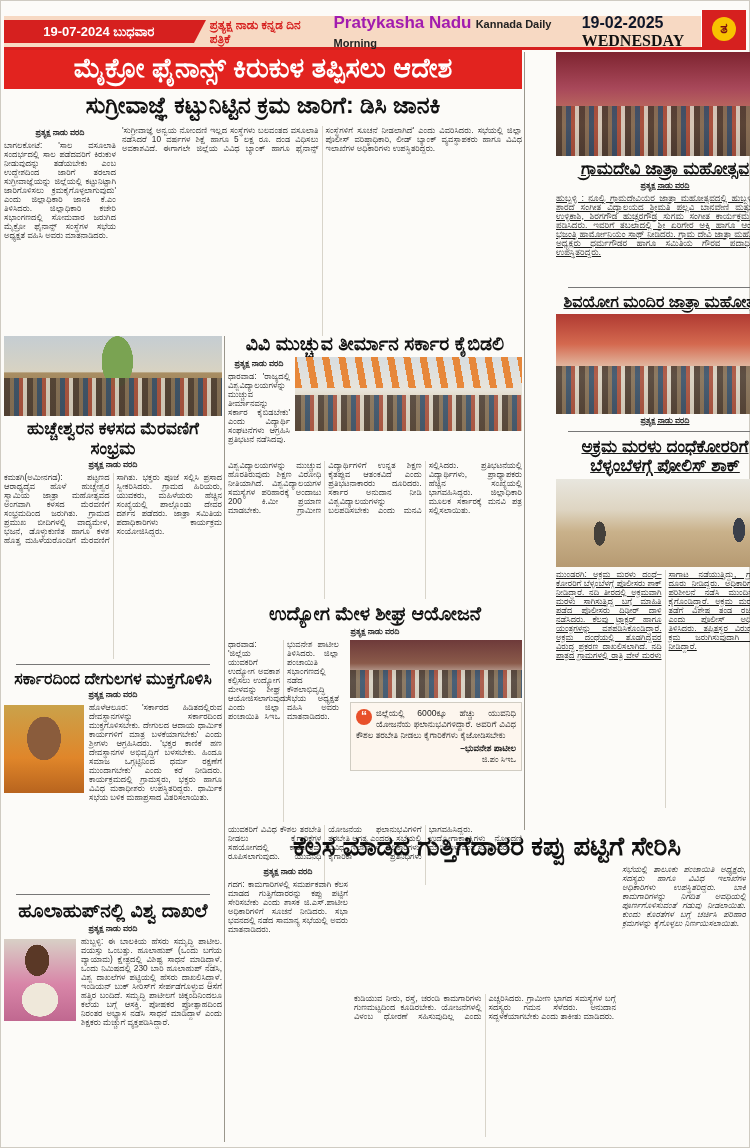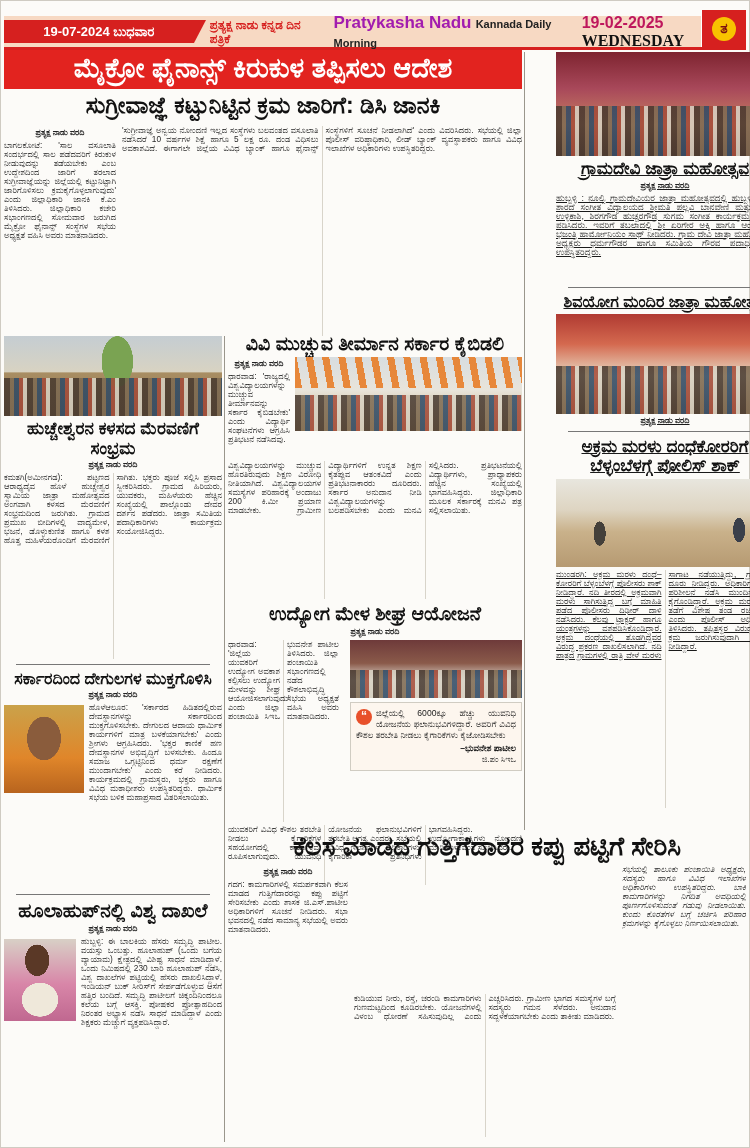--- a/index.html
+++ b/index.html
@@ -10,21 +10,21 @@
   .masthead{position:absolute;left:4px;right:4px;top:16px;height:31px;background:#f7d9c3;
             display:flex;align-items:center;border-bottom:3px solid #d6201f;}
   .ribbon{position:relative;height:23px;width:218px;background:#d6201f;color:#fff;
           display:flex;align-items:center;justify-content:center;font-weight:bold;font-size:13px;}
   .ribbon:after{content:"";position:absolute;right:-12px;top:0;border-top:23px solid #d6201f;border-right:12px solid transparent;}
   .mast-kn{color:#d6201f;font-weight:bold;font-size:12px;margin-left:16px;}
   .mast-en{margin-left:24px;font-size:15px;}
   .mast-en .brand{color:#a21caf;font-weight:bold;font-size:17px;}
   .mast-en .tag{color:#222;font-size:11px;font-weight:bold;}
   .mast-date{margin-left:18px;font-size:16px;font-weight:bold;}
-  .mast-date .d{color:#be185d;} .mast-date .w{color:#111;font-family:"Liberation Serif",serif;}
+  .mast-date .d{color:#0f172a;} .mast-date .w{color:#111;font-family:"Liberation Serif",serif;}
   .logo-box{position:absolute;right:0;top:-6px;width:44px;height:37px;background:#d6201f;
             display:flex;align-items:center;justify-content:center;border-left:1px solid #fff;}
   .logo-circle{width:24px;height:24px;border-radius:50%;background:#f8c300;color:#7a1010;
                display:flex;align-items:center;justify-content:center;font-weight:bold;font-size:14px;}
   
   .vline{position:absolute;width:1px;background:#9a968c;}
   .headline-box{background:#e2231f;color:#fff;font-weight:bold;font-size:27px;text-align:center;
                 padding:3px 0 5px;letter-spacing:0;}
   .subhead{font-weight:bold;font-size:23px;text-align:center;color:#111;padding:3px 0;}
   .art-head{font-weight:bold;color:#111;text-align:center;line-height:1.15;}

